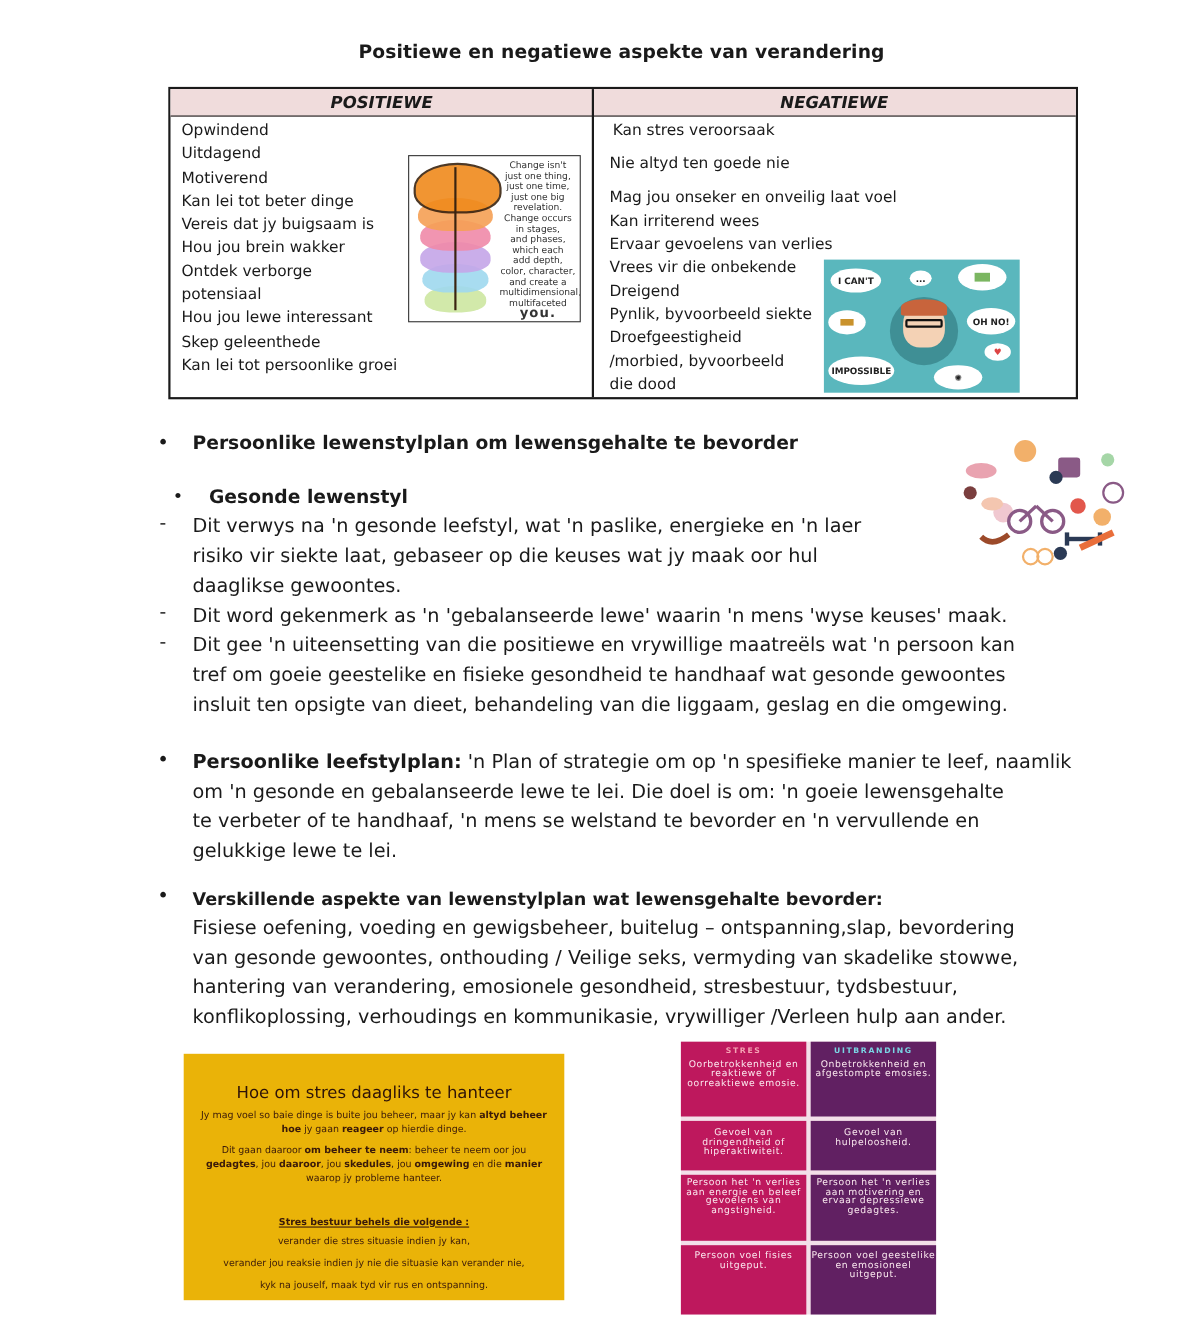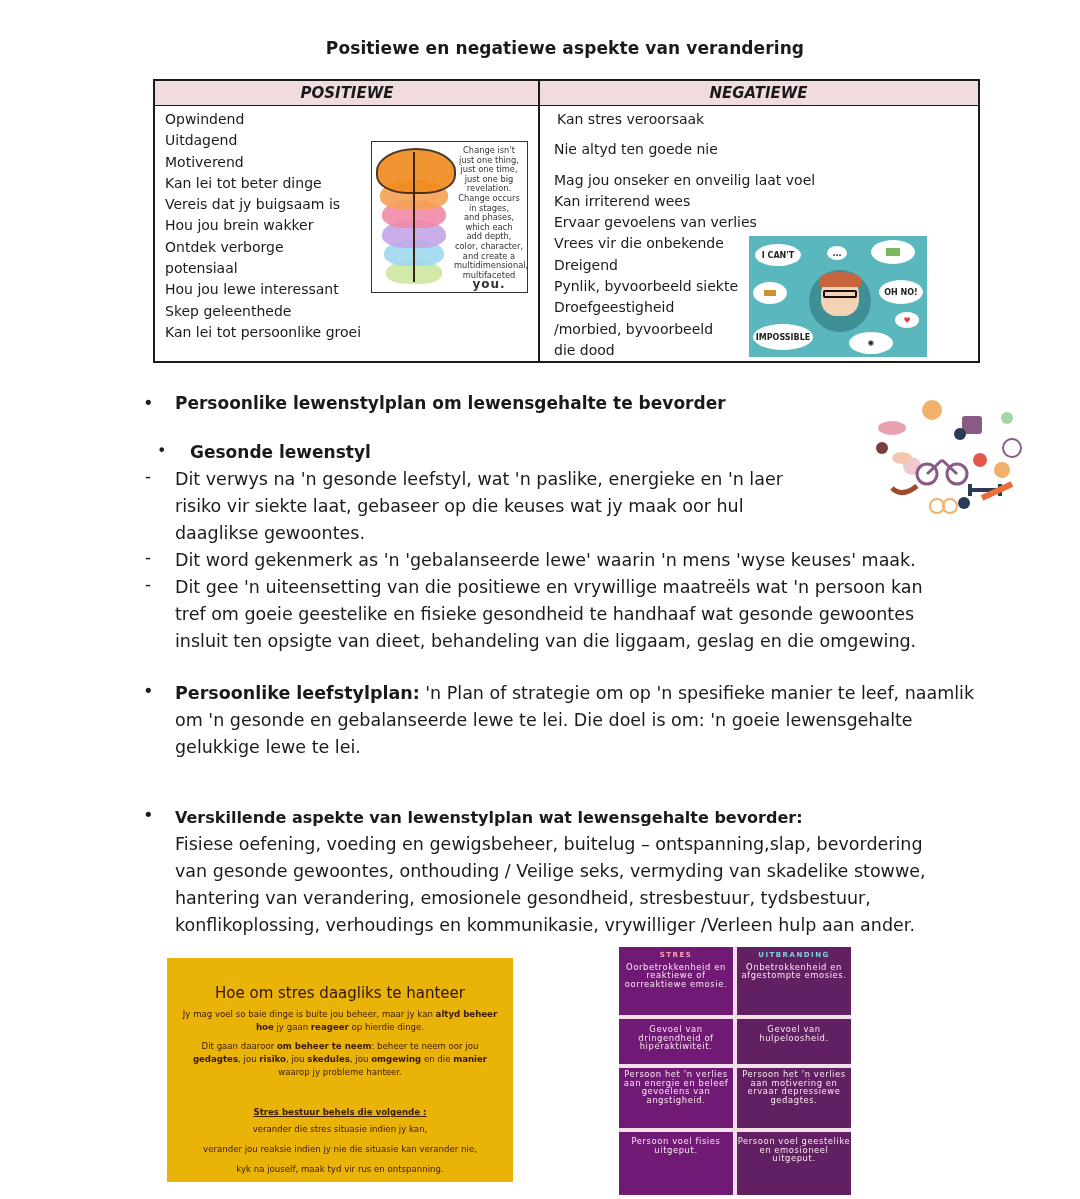--- a/index.html
+++ b/index.html
@@ -55,21 +55,21 @@
   .orange .otitle { font-size:15px; margin-top:26px; color:#2e1308; }
   .orange .op { font-size:8.6px; line-height:13px; margin:6px 12px 0 12px; }
   .orange .op b { font-weight:bold; }
   .orange .ohead { font-size:8.6px; margin-top:28px; text-decoration:underline; font-weight:bold; }
   .orange .ol { font-size:8.6px; line-height:20px; margin-top:2px; }
   .grid { position:absolute; left:619px; top:947px; width:232px; height:248px;
           background:#f3dfe9; }
   .cell { position:absolute; box-sizing:border-box; color:#fbe9ef; text-align:center;
           font-family:"DejaVu Sans", sans-serif; font-size:8.4px; line-height:8.6px;
           letter-spacing:0.6px; padding-top:4px; }
-  .cell.red { background:#701a75; }
+  .cell.red { background:#be185d; }
   .cell.purple { background:#612062; }
   .cell .ch { font-weight:bold; font-size:7px; letter-spacing:1.5px; margin-bottom:3px; }
   .cell .ch.pink { color:#f5a3b4; }
   .cell .ch.teal { color:#7ad5e4; }
 </style>
 </head>
 <body>
 
 <div class="title">Positiewe en negatiewe aspekte van verandering</div>
 
@@ -203,39 +203,40 @@
 <div class="para" style="left:175px;top:574px;">
   <div>Dit gee 'n uiteensetting van die positiewe en vrywillige maatreëls wat 'n persoon kan</div>
   <div>tref om goeie geestelike en fisieke gesondheid te handhaaf wat gesonde gewoontes</div>
   <div>insluit ten opsigte van dieet, behandeling van die liggaam, geslag en die omgewing.</div>
 </div>
 
 <span class="bullet-dot" style="left:143px;top:680px;">•</span>
 <div class="para" style="left:175px;top:680px;">
   <div><b>Persoonlike leefstylplan:</b><span> 'n Plan of strategie om op 'n spesifieke manier te leef, naamlik</span></div>
   <div>om 'n gesonde en gebalanseerde lewe te lei. Die doel is om: 'n goeie lewensgehalte</div>
+  <div>te verbeter of te handhaaf, 'n mens se welstand te bevorder en 'n vervullende en</div>
   <div>gelukkige lewe te lei.</div>
 </div>
 
 <span class="bullet-dot" style="left:143px;top:804px;">•</span>
 <div class="para" style="left:175px;top:804px;">
   <div style="font-weight:bold;font-size:16px;">Verskillende aspekte van lewenstylplan wat lewensgehalte bevorder:</div>
   <div>Fisiese oefening, voeding en gewigsbeheer, buitelug – ontspanning,slap, bevordering</div>
   <div>van gesonde gewoontes, onthouding / Veilige seks, vermyding van skadelike stowwe,</div>
   <div>hantering van verandering, emosionele gesondheid, stresbestuur, tydsbestuur,</div>
   <div>konflikoplossing, verhoudings en kommunikasie, vrywilliger /Verleen hulp aan ander.</div>
 </div>
 
 <div class="orange">
   <div class="otitle">Hoe om stres daagliks te hanteer</div>
   <div class="op">
     <span>Jy mag voel so baie dinge is buite jou beheer, maar jy kan </span><b>altyd beheer hoe</b><span> jy gaan </span><b>reageer</b><span> op hierdie dinge.</span>
   </div>
   <div class="op">
-    <span>Dit gaan daaroor </span><b>om beheer te neem</b><span>: beheer te neem oor jou </span><b>gedagtes</b><span>, jou </span><b>risiko</b><span>, jou </span><b>skedules</b><span>, jou </span><b>omgewing</b><span> en die </span><b>manier</b><span> waarop jy probleme hanteer.</span>
+    <span>Dit gaan daaroor </span><b>om beheer te neem</b><span>: beheer te neem oor jou </span><b>gedagtes</b><span>, jou </span><b>daaroor</b><span>, jou </span><b>skedules</b><span>, jou </span><b>omgewing</b><span> en die </span><b>manier</b><span> waarop jy probleme hanteer.</span>
   </div>
   <div class="ohead">Stres bestuur behels die volgende :</div>
   <div class="ol">
     <div>verander die stres situasie  indien jy kan,</div>
     <div>verander jou reaksie indien jy nie die situasie kan verander nie,</div>
     <div>kyk na jouself, maak tyd vir rus en ontspanning.</div>
   </div>
 </div>
 
 <div class="grid">

